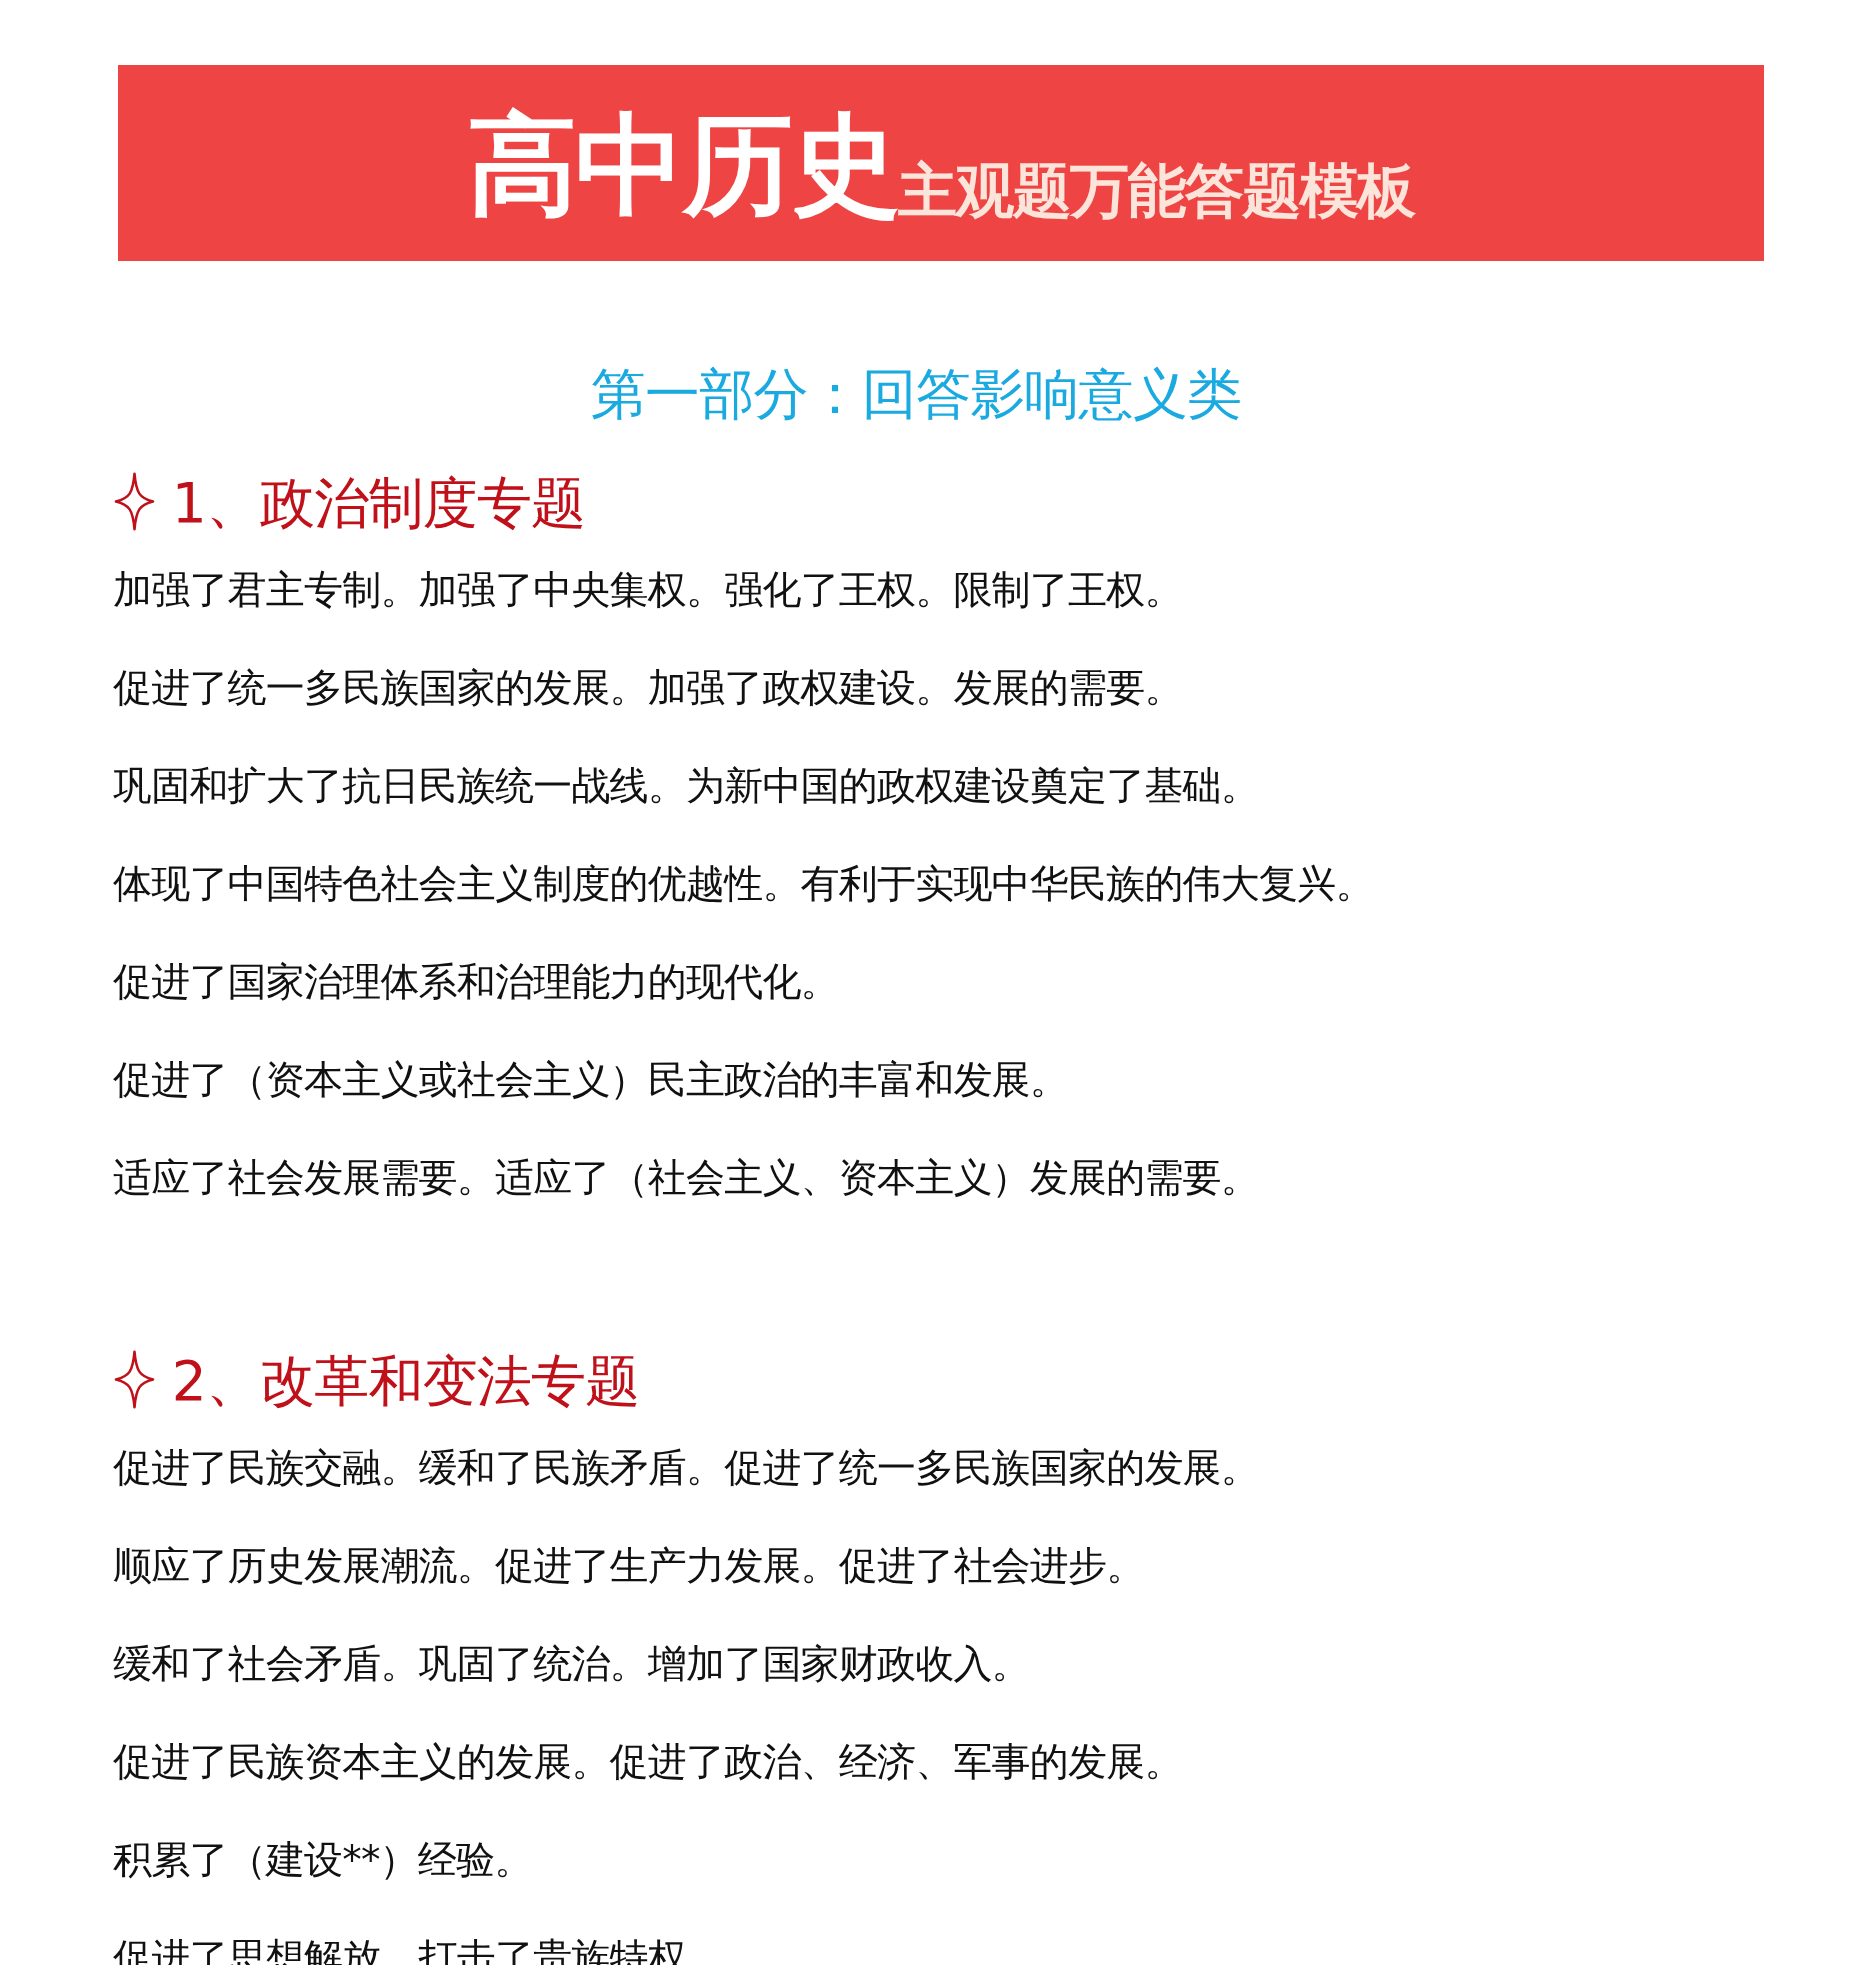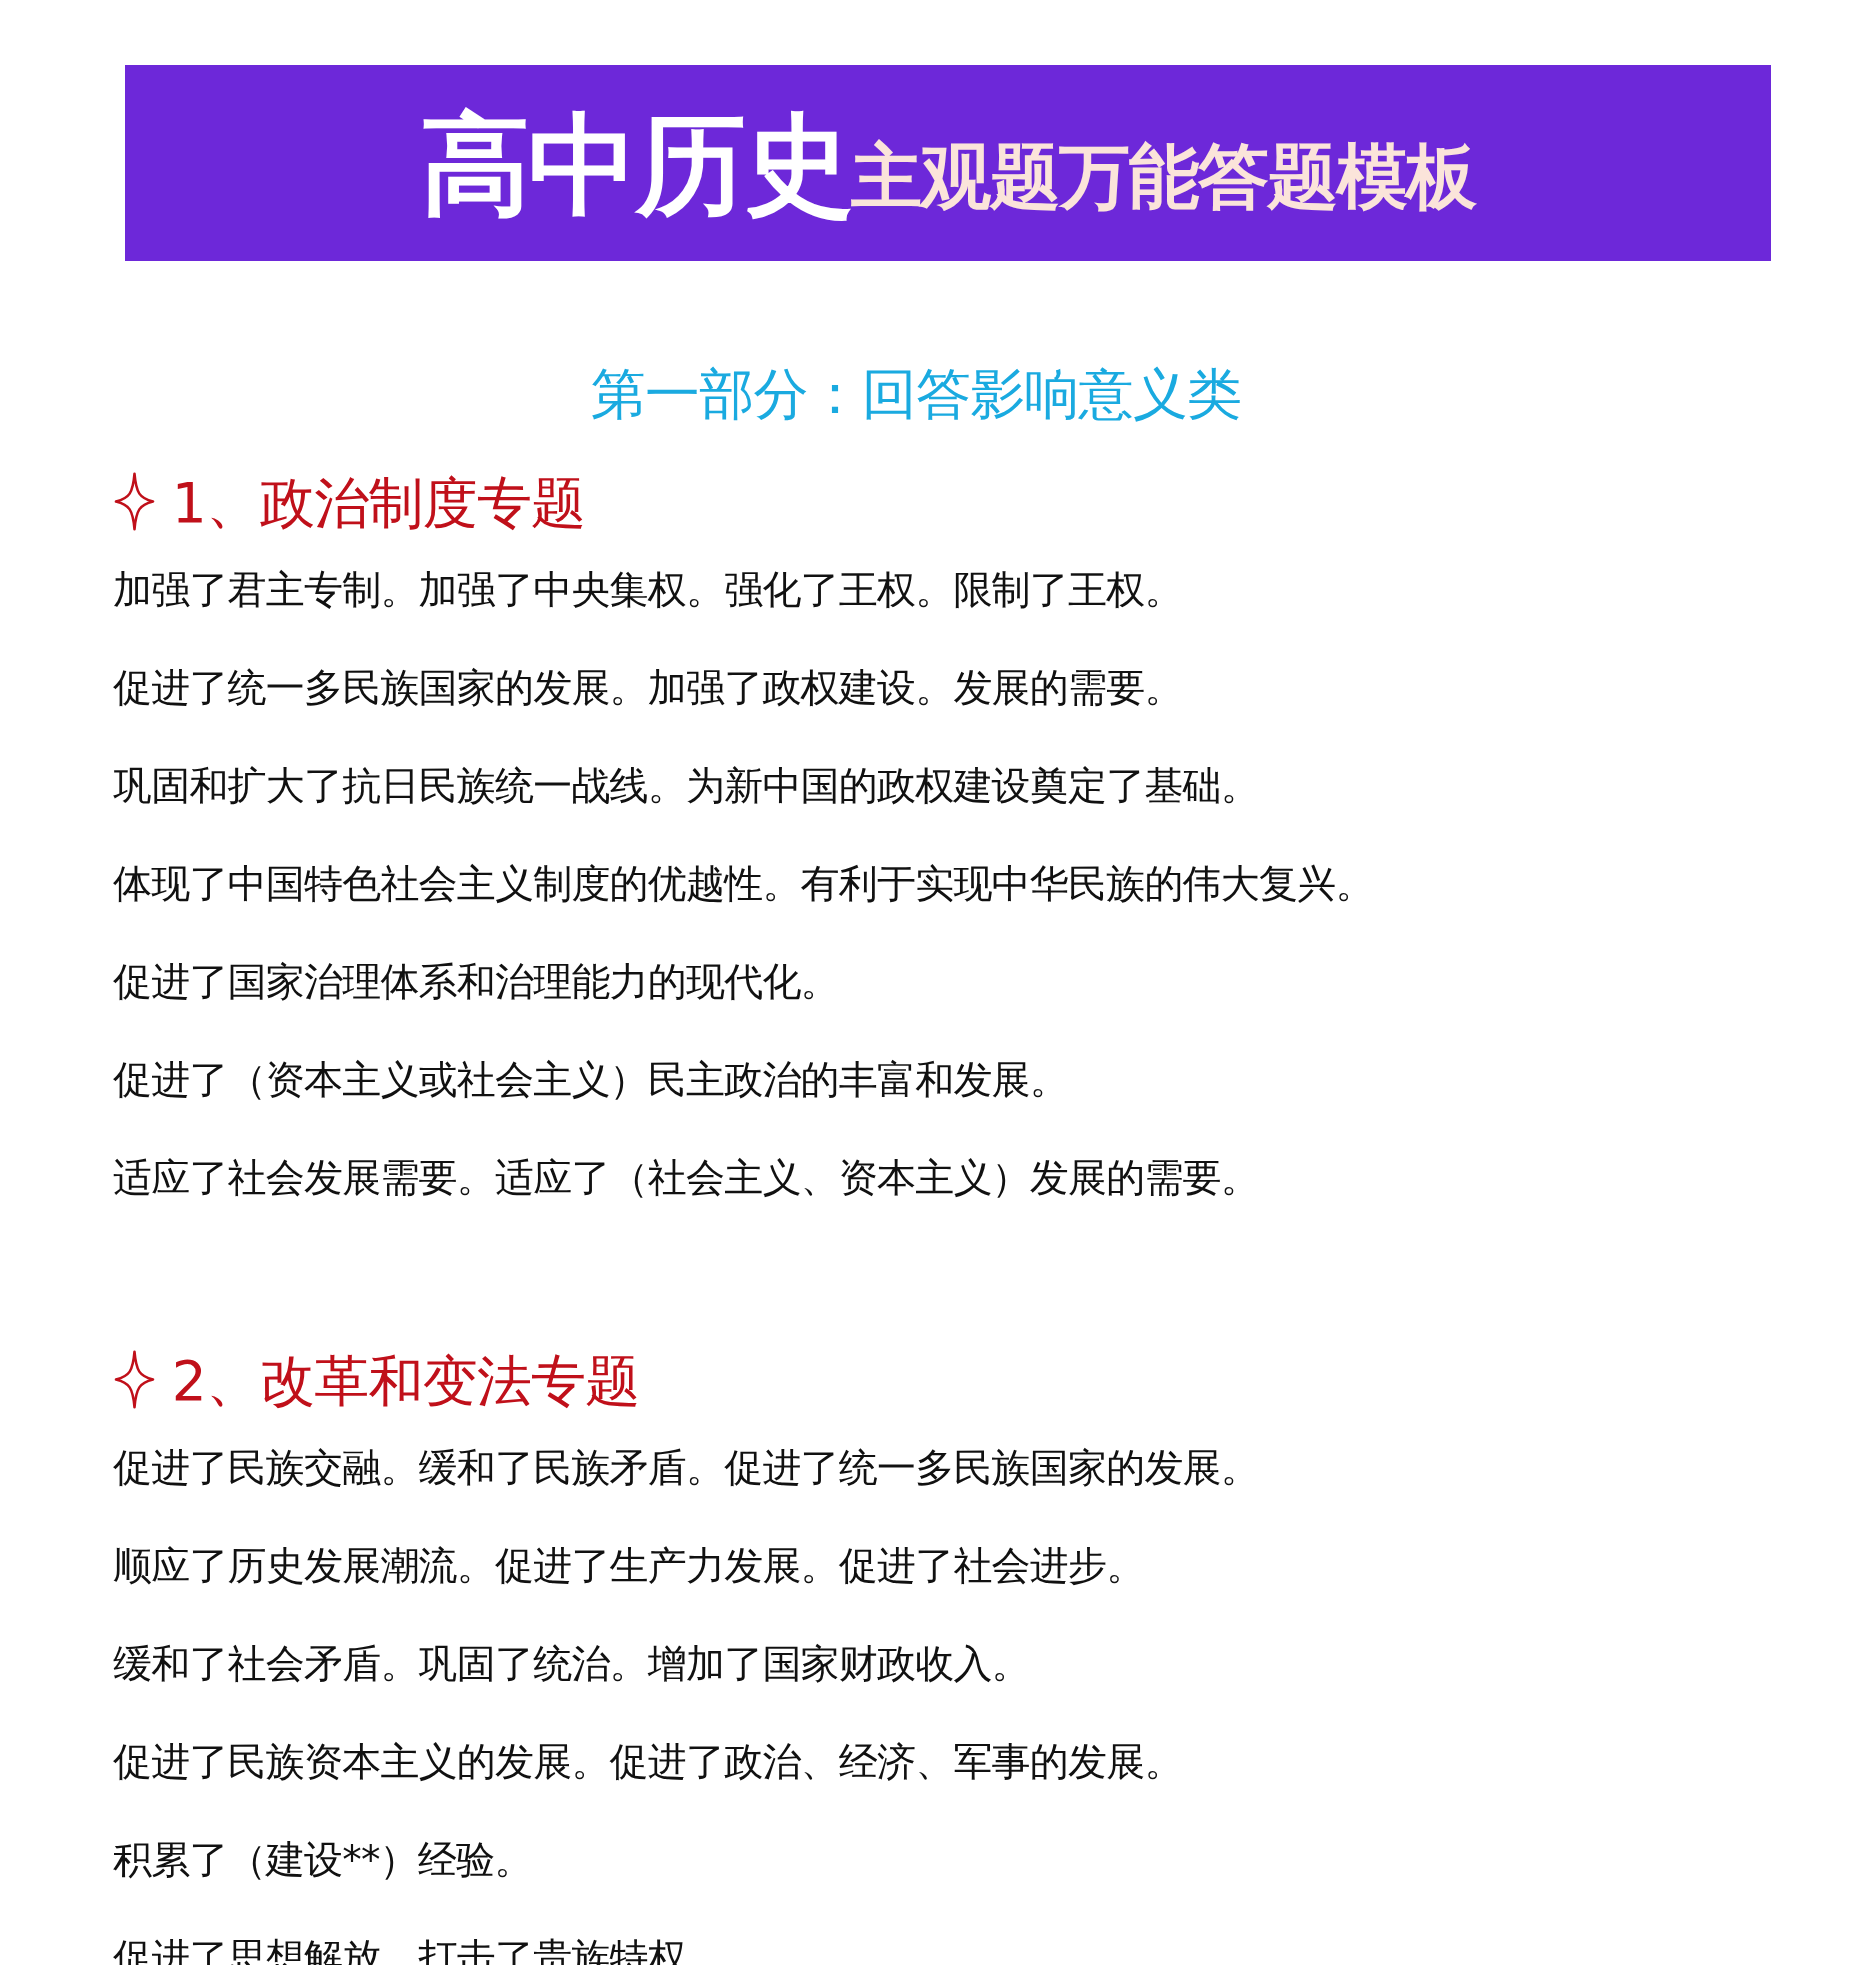--- a/index.html
+++ b/index.html
@@ -10,49 +10,49 @@
     body {
       width: 1872px;
       height: 2495px;
       position: relative;
       overflow: hidden;
       font-family: "DejaVu Sans", "Liberation Sans", sans-serif;
       color: #111111;
     }
     .banner {
       position: absolute;
-      left: 125px;
+      left: 118px;
       top: 65px;
       width: 1646px;
       height: 196px;
-      background: #6d28d9;
+      background: #ef4444;
       display: flex;
       align-items: center;
       justify-content: center;
       box-sizing: border-box;
       padding-top: 3.9px;
     }
     .banner-title {
       display: flex;
       align-items: flex-end;
       white-space: nowrap;
       line-height: 1;
     }
     .title-main {
       color: #ffffff;
       font-size: 110px;
       font-weight: bold;
       letter-spacing: -2.4px;
     }
     .title-sub {
       color: #FBE4DA;
-      font-size: 71px;
+      font-size: 59px;
       font-weight: bold;
       letter-spacing: -1.6px;
-      margin-bottom: 8px;
+      margin-bottom: 0;
     }
     .part-title {
       position: absolute;
       left: 0;
       width: 1832px;
       top: 367px;
       text-align: center;
       font-size: 55px;
       color: #1AAAE0;
       line-height: 1;

